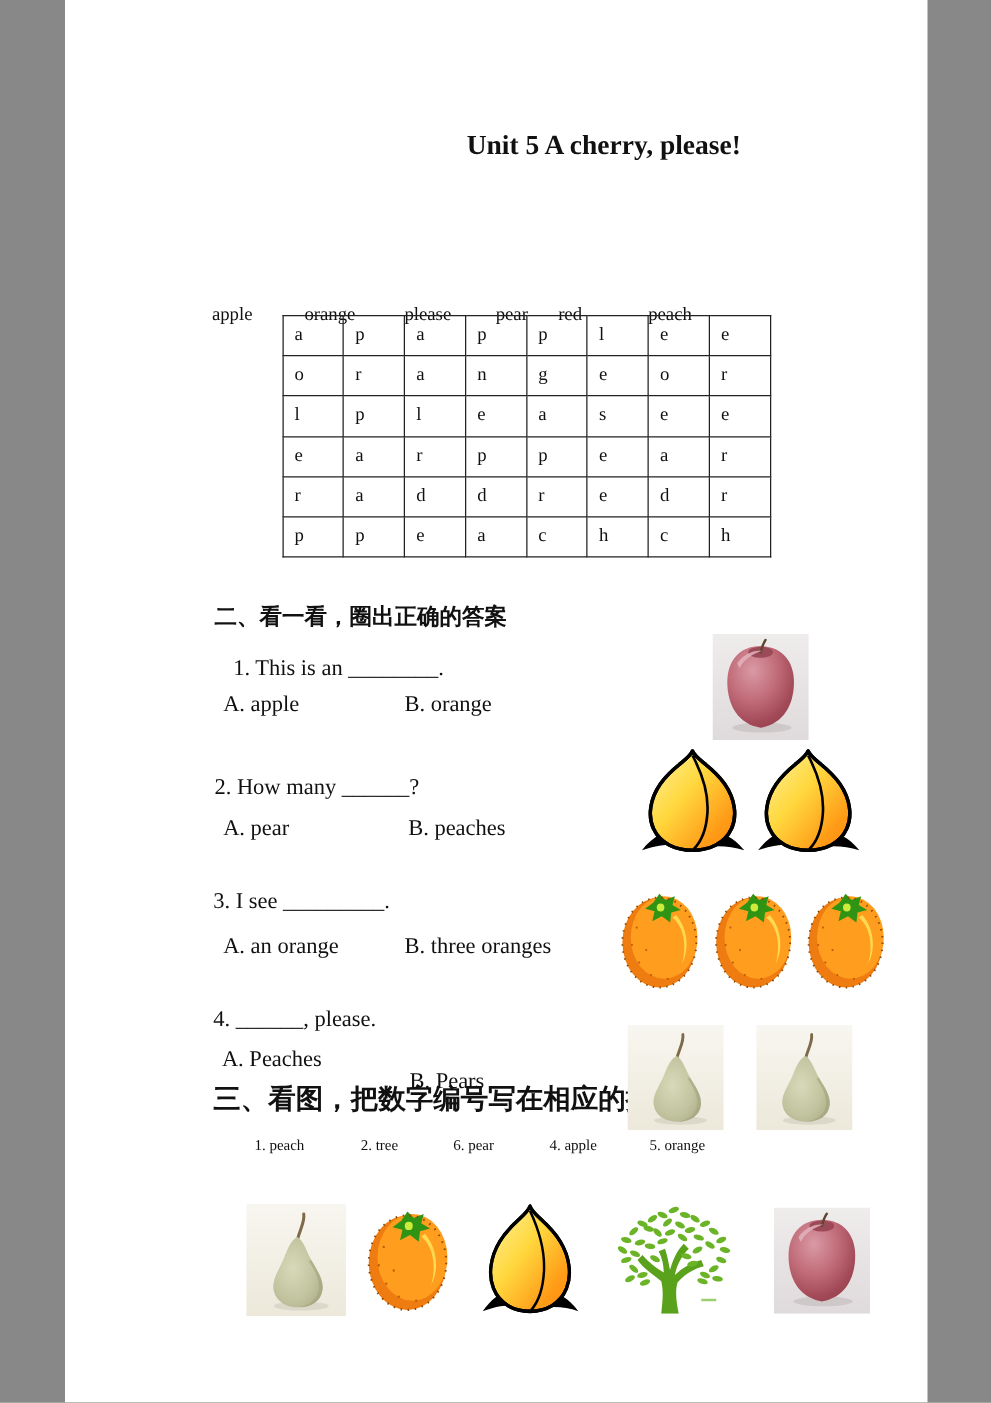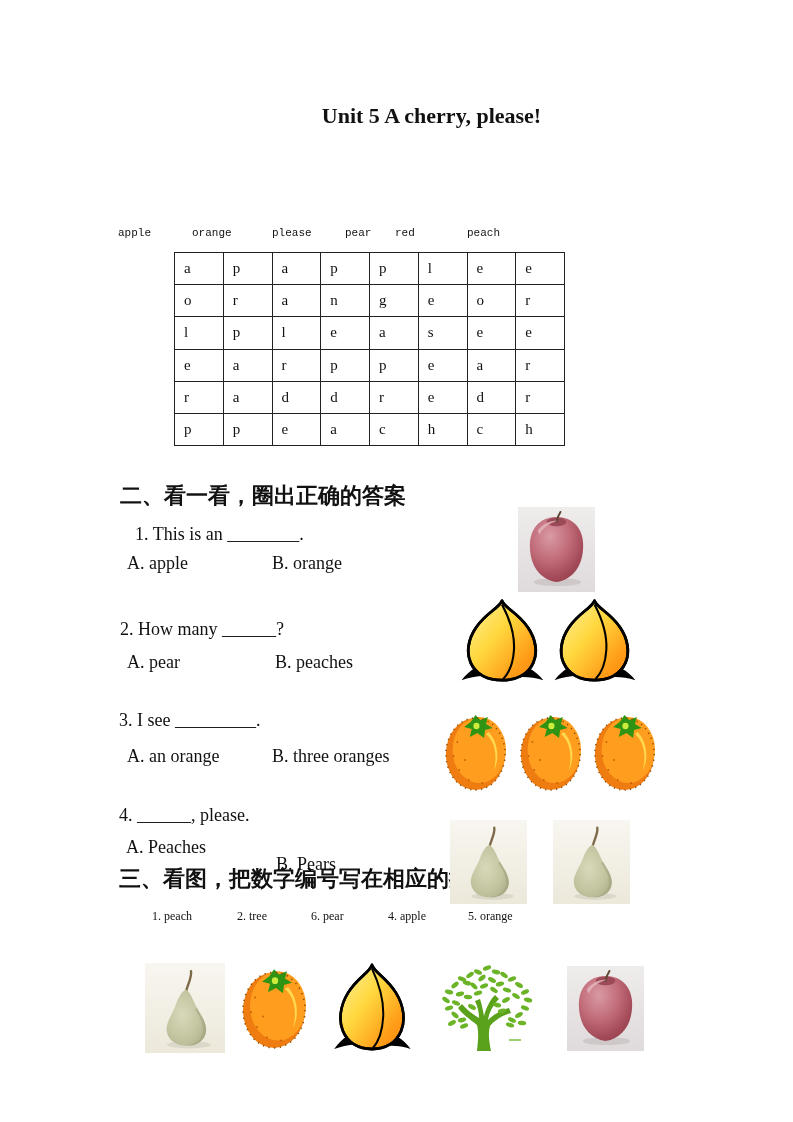--- a/index.html
+++ b/index.html
@@ -1,28 +1,28 @@
 <!DOCTYPE html>
 <html><head>
 <meta charset="utf-8">
 <style>
   html,body{margin:0;padding:0;background:#888;}
-  .page{position:relative;width:793px;height:1122px;background:#ffffff;margin:0 auto;
+  .page{position:relative;width:690px;height:1122px;background:#ffffff;margin:0 auto;
         font-family:"Liberation Serif",serif;color:#111;overflow:hidden;}
   .abs{position:absolute;}
   .title{top:103px;left:70px;width:723px;text-align:center;font-size:22px;font-weight:bold;white-space:pre;}
   .subtitle{top:148px;left:20px;width:772px;text-align:center;font-size:24px;font-weight:bold;
             font-family:"Liberation Sans",sans-serif;white-space:pre;}
   .s1head{top:198px;left:121px;font-size:19px;font-weight:bold;font-family:"Liberation Sans",sans-serif;}
   .s1head .num{margin-right:9px;}
-  .wb{top:227px;font-size:11px;font-family:Liberation Mono, monospace;}
+  .wb{top:244px;font-size:15px;}
   .wb0{left:118px}.wb1{left:192px}.wb2{left:272px}.wb3{left:345px}.wb4{left:395px}.wb5{left:467px}
   table.grid{position:absolute;left:174px;top:252px;width:391px;border-collapse:collapse;table-layout:fixed;}
   table.grid td{border:1px solid #222;height:31.2px;font-size:15px;padding:0 0 0 9px;vertical-align:middle;}
-  .s2head{top:481px;left:120px;font-size:22px;font-weight:bold;font-family:Liberation Mono, monospace;text-align:center;}
+  .s2head{top:481px;left:120px;font-size:18px;font-weight:bold;font-family:Liberation Mono, monospace;text-align:center;}
   .q{font-size:18px;white-space:pre;}
   .q1t{top:524px;left:135px}.q1a{top:553px;left:127px}.q1b{top:553px;left:272px}
   .q2t{top:619px;left:120px}.q2a{top:652px;left:127px}.q2b{top:652px;left:275px}
   .q3t{top:710px;left:119px}.q3a{top:746px;left:127px}.q3b{top:746px;left:272px}
   .q4t{top:805px;left:119px}.q4a{top:837px;left:126px}.q4b{top:854px;left:276px}
   .s3head{top:864px;left:119px;font-size:22px;font-weight:bold;font-family:"Liberation Sans",sans-serif;z-index:1;white-space:nowrap;}
   .lb{top:909px;font-size:12px;}
   .lb0{left:152px}.lb1{left:237px}.lb2{left:311px}.lb3{left:388px}.lb4{left:468px}
   .im{position:absolute;z-index:2;}
   .im svg{display:block;width:100%;height:100%;}

